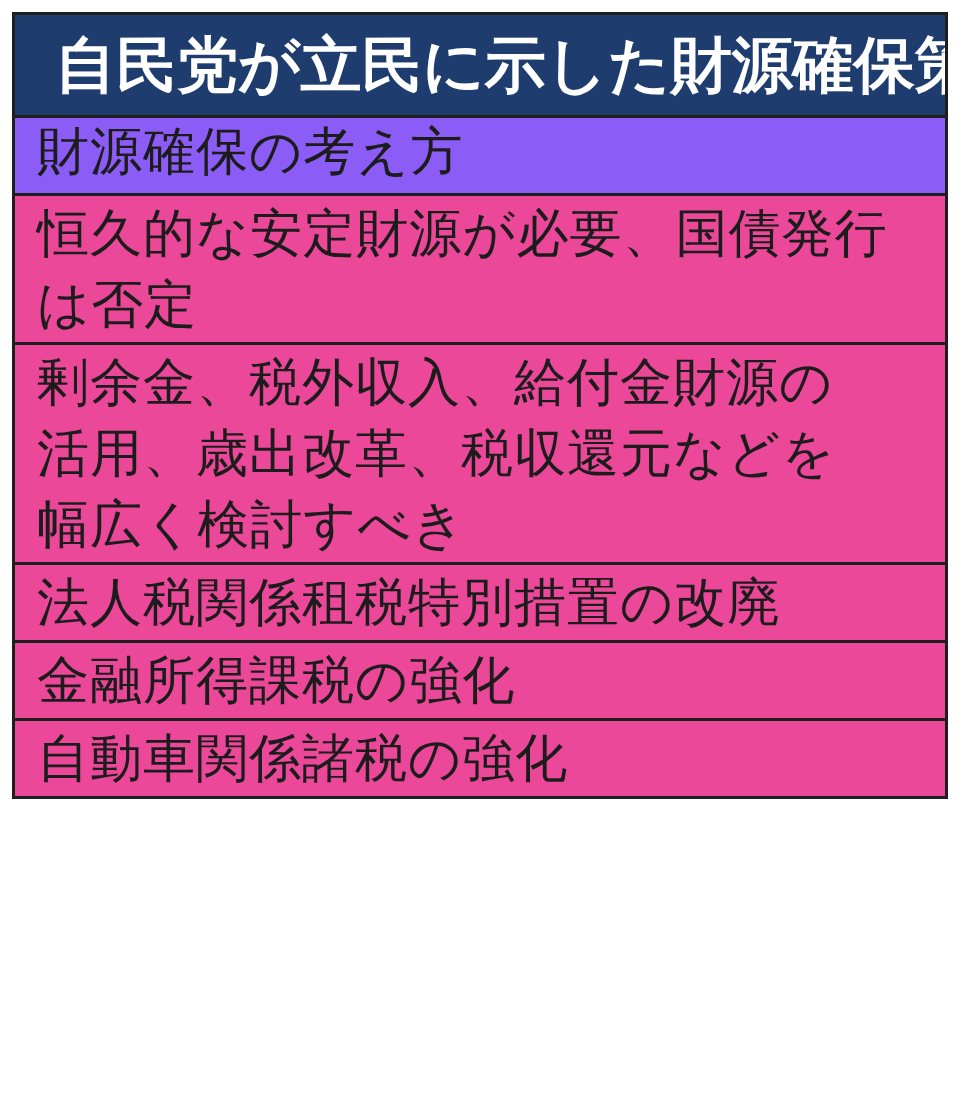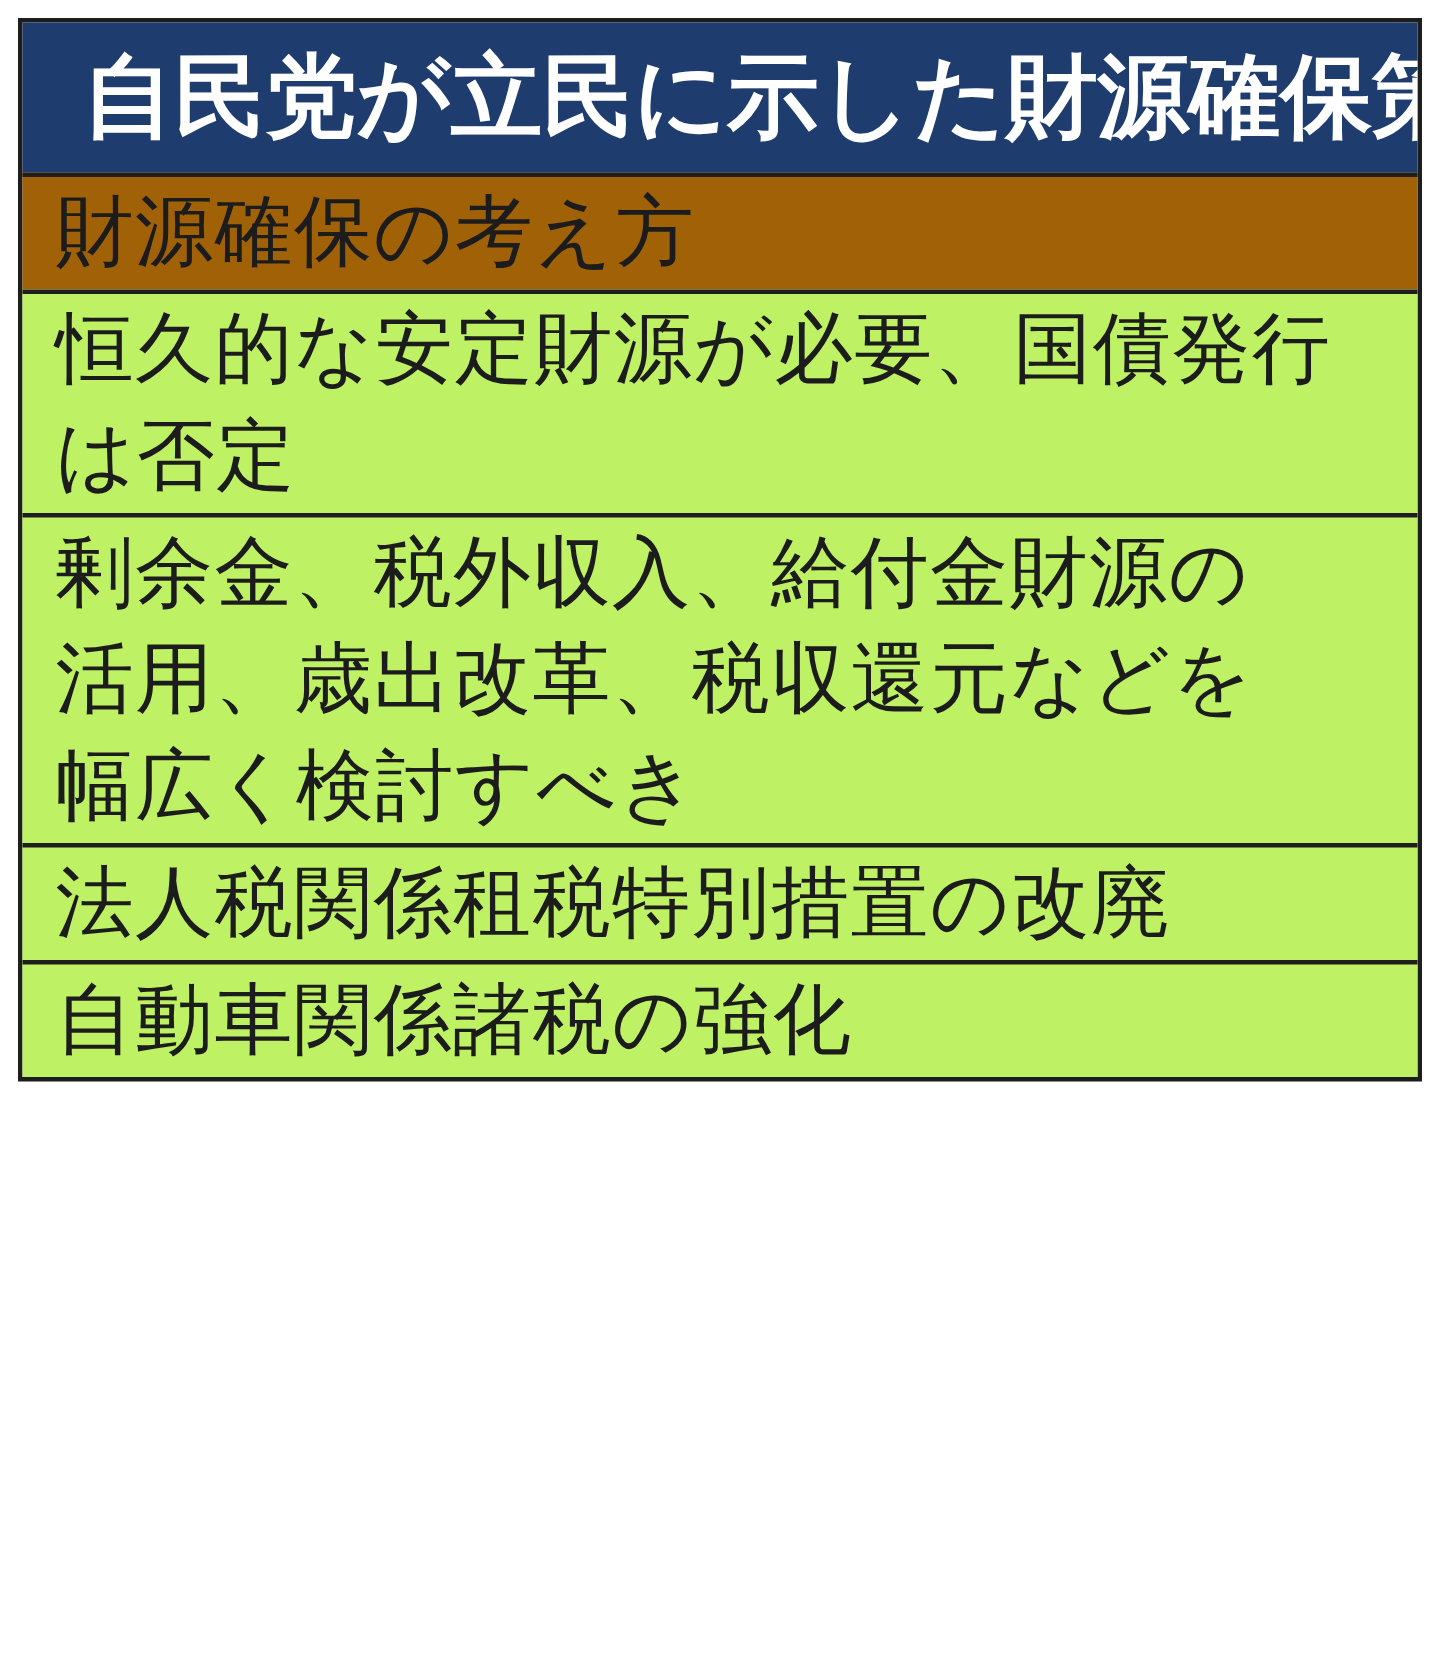--- a/index.html
+++ b/index.html
@@ -25,40 +25,42 @@
     font-weight: bold;
     font-size: 61px;
     height: 100px;
     line-height: 100px;
     padding-left: 40px;
     white-space: nowrap;
     overflow: hidden;
   }
   .row {
     border-top: 3px solid #1e1e1e;
-    background: #bef264;
+    background: #ec4899;
     color: #1c1c1c;
     font-size: 52px;
     line-height: 71px;
     padding: 2px 16px 2px 22px;
     white-space: pre-wrap;
     letter-spacing: 1px;
   }
   .row.section {
-    background: #a16207;
+    background: #8b5cf6;
+    font-family: Liberation Mono, monospace;
   }
 </style>
 </head>
 <body>
 
 <div class="infographic">
   <div class="title-bar">
     <span>自民党が立民に示した財源確保策</span>
   </div>
   <div class="row section">財源確保の考え方</div>
   <div class="row item">恒久的な安定財源が必要、国債発行
 は否定</div>
   <div class="row item">剰余金、税外収入、給付金財源の
 活用、歳出改革、税収還元などを
 幅広く検討すべき</div>
   <div class="row item">法人税関係租税特別措置の改廃</div>
+  <div class="row item">金融所得課税の強化</div>
   <div class="row item">自動車関係諸税の強化</div>
 </div>
 
 </body></html>

